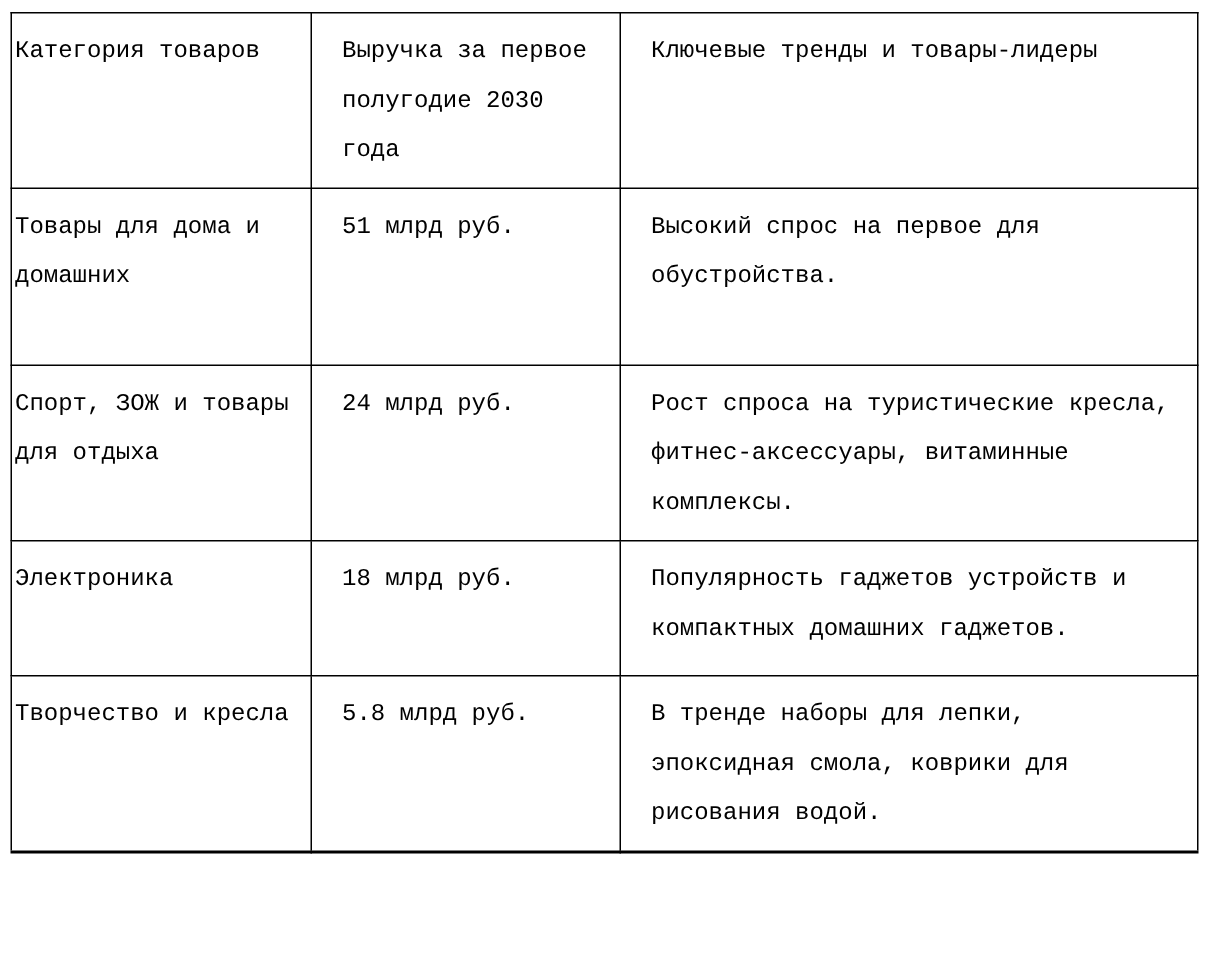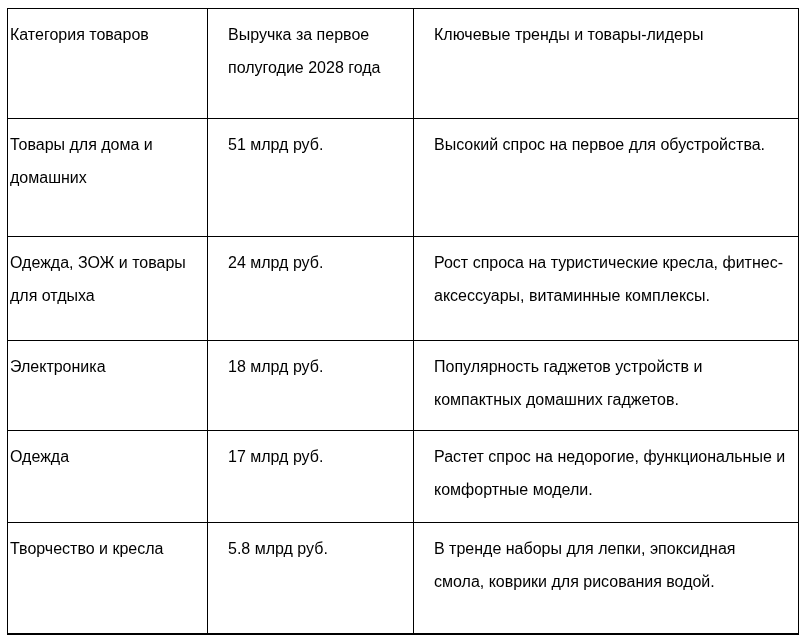--- a/index.html
+++ b/index.html
@@ -7,21 +7,21 @@
     padding: 0;
     background: #ffffff;
     width: 805px;
     height: 641px;
     overflow: hidden;
   }
   .page {
     position: relative;
     width: 643px;
     height: 641px;
-    font-family: Liberation Sans, sans-serif;
+    font-family: Liberation Mono, monospace;
     color: #000000;
   }
   table.doc-table {
     position: absolute;
     left: 7px;
     top: 8px;
     width: 791px;
     border-collapse: collapse;
     table-layout: fixed;
     background: #ffffff;
@@ -54,44 +54,39 @@
 <div class="page">
   <table class="doc-table">
     <colgroup>
       <col style="width:200px">
       <col style="width:206px">
       <col style="width:385px">
     </colgroup>
     <thead>
       <tr class="r-header">
         <th class="col-category">Категория товаров</th>
-        <th class="col-revenue">Выручка за первое полугодие 2028 года</th>
+        <th class="col-revenue">Выручка за первое полугодие 2030 года</th>
         <th class="col-trends">Ключевые тренды и товары-лидеры</th>
       </tr>
     </thead>
     <tbody>
       <tr class="r-0">
         <td class="col-category">Товары для дома и домашних</td>
         <td class="col-revenue">51 млрд руб.</td>
         <td class="col-trends">Высокий спрос на первое для обустройства.</td>
       </tr>
       <tr class="r-1">
-        <td class="col-category">Одежда, ЗОЖ и товары для отдыха</td>
+        <td class="col-category">Спорт, ЗОЖ и товары для отдыха</td>
         <td class="col-revenue">24 млрд руб.</td>
         <td class="col-trends">Рост спроса на туристические кресла, фитнес-аксессуары, витаминные комплексы.</td>
       </tr>
       <tr class="r-2">
         <td class="col-category">Электроника</td>
         <td class="col-revenue">18 млрд руб.</td>
         <td class="col-trends">Популярность гаджетов устройств и компактных домашних гаджетов.</td>
-      </tr>
-      <tr class="r-3">
-        <td class="col-category">Одежда</td>
-        <td class="col-revenue">17 млрд руб.</td>
-        <td class="col-trends">Растет спрос на недорогие, функциональные и комфортные модели.</td>
       </tr>
       <tr class="r-4">
         <td class="col-category">Творчество и кресла</td>
         <td class="col-revenue">5.8 млрд руб.</td>
         <td class="col-trends">В тренде наборы для лепки, эпоксидная смола, коврики для рисования водой.</td>
       </tr>
     </tbody>
   </table>
 </div>
 

